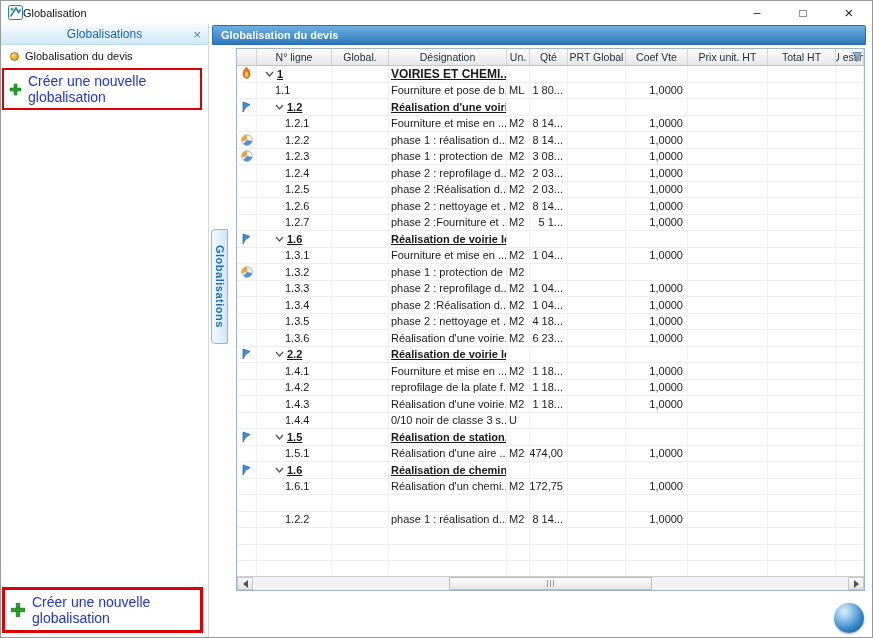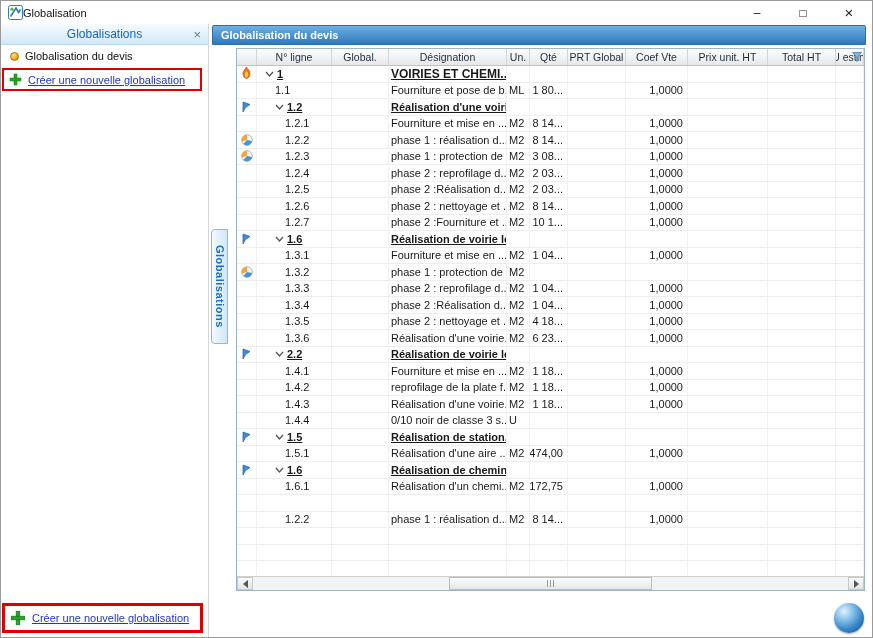--- a/index.html
+++ b/index.html
@@ -11,21 +11,21 @@
   .win-controls{margin-left:auto;display:flex;height:100%}
   .wc{width:46px;height:100%;display:flex;align-items:center;justify-content:center;font-size:12px;color:#222}
   .wc.close{font-size:15px}
   
   .sidebar{position:absolute;left:0;top:23px;bottom:0;width:208px;background:#fff;border-right:1px solid #d6d6d6}
   .sb-header{height:21px;background:linear-gradient(#f6fbff,#d2e9f8);border-bottom:1px solid #b9d8ee;display:flex;align-items:center;justify-content:center;position:relative;color:#1565c0;font-size:12px}
   .sb-close{position:absolute;right:7px;top:0;height:100%;display:flex;align-items:center;color:#5a7d9b;font-size:13px}
   .sb-item{display:flex;align-items:center;gap:6px;padding:5px 9px;font-size:11px;color:#111}
   .dot{width:9px;height:9px;border-radius:50%;background:radial-gradient(circle at 35% 30%,#ffe08a,#f2a71b 60%,#c87a0a);border:1px solid #a86f0d;flex:0 0 auto}
   .hl-box{border:2px solid #dd0000;margin:1px 6px 0 1px;padding:3px 5px;display:flex;align-items:center;gap:6px}
-  .hl-box a{color:#2136c8;text-decoration:underline;font-size:11px}
+  .hl-box a{color:#2136c8;font-size:14px}
   .plus{display:inline-flex;flex:0 0 auto}
   .sb-bottom{position:absolute;left:1px;bottom:4px;width:201px;border-width:3px;padding:4px 5px;margin:0}
   
   .main{position:absolute;left:209px;top:23px;right:0;bottom:0}
   .main-header{position:absolute;left:2px;top:1px;right:6px;height:20px;background:linear-gradient(#6fb0e2,#2e78bb);border:1px solid #2a6da9;border-radius:2px 2px 0 0;color:#fff;font-weight:bold;font-size:11px;display:flex;align-items:center;padding:0 8px}
   .vtab{position:absolute;left:1px;top:205px;width:17px;height:115px;background:linear-gradient(to right,#f2f9fe,#cfe7f7);border:1px solid #8cb8dd;border-radius:4px 0 0 4px;color:#1a6fc4;font-weight:bold;font-size:11px;writing-mode:vertical-rl;display:flex;align-items:center;justify-content:center;letter-spacing:.5px}
   
   .grid{position:absolute;left:26px;top:24px;right:7px;bottom:46px;border:1px solid #9eb6c8;background:#5eead4;display:flex;flex-direction:column}
   .thead{height:17px;display:flex;background:linear-gradient(#fdfdfd,#e7e7e7);border-bottom:1px solid #c2c2c2;color:#1f2a3a;flex:0 0 auto}
   .th{display:flex;align-items:center;justify-content:center;border-right:1px solid #d5d5d5;font-size:10.5px;overflow:hidden;white-space:nowrap;position:relative}
@@ -333,21 +333,21 @@
         <div class="trow">
           <div class="cell c-icon"></div>
           <div class="cell c-num" style="padding-left:28px">
             <span class="n">1.2.7</span>
           </div>
           <div class="cell c-glob"></div>
           <div class="cell c-des">
             <span class="n">phase 2 :Fourniture et ...</span>
           </div>
           <div class="cell c-un">M2</div>
-          <div class="cell c-qte num-r">10 1...</div>
+          <div class="cell c-qte num-r">5 1...</div>
           <div class="cell c-prt"></div>
           <div class="cell c-coef num-r">1,0000</div>
           <div class="cell c-puht"></div>
           <div class="cell c-tot"></div>
           <div class="cell c-puest"></div>
         </div>
         <div class="trow section">
           <div class="cell c-icon">
             <svg width="11" height="12" viewBox="0 0 11 12">
               <path d="M2 1 L9 3.5 L4.5 6.5 L2 11 Z" fill="#3b8ede" stroke="#1d5fa6" stroke-width="0.7"></path>

